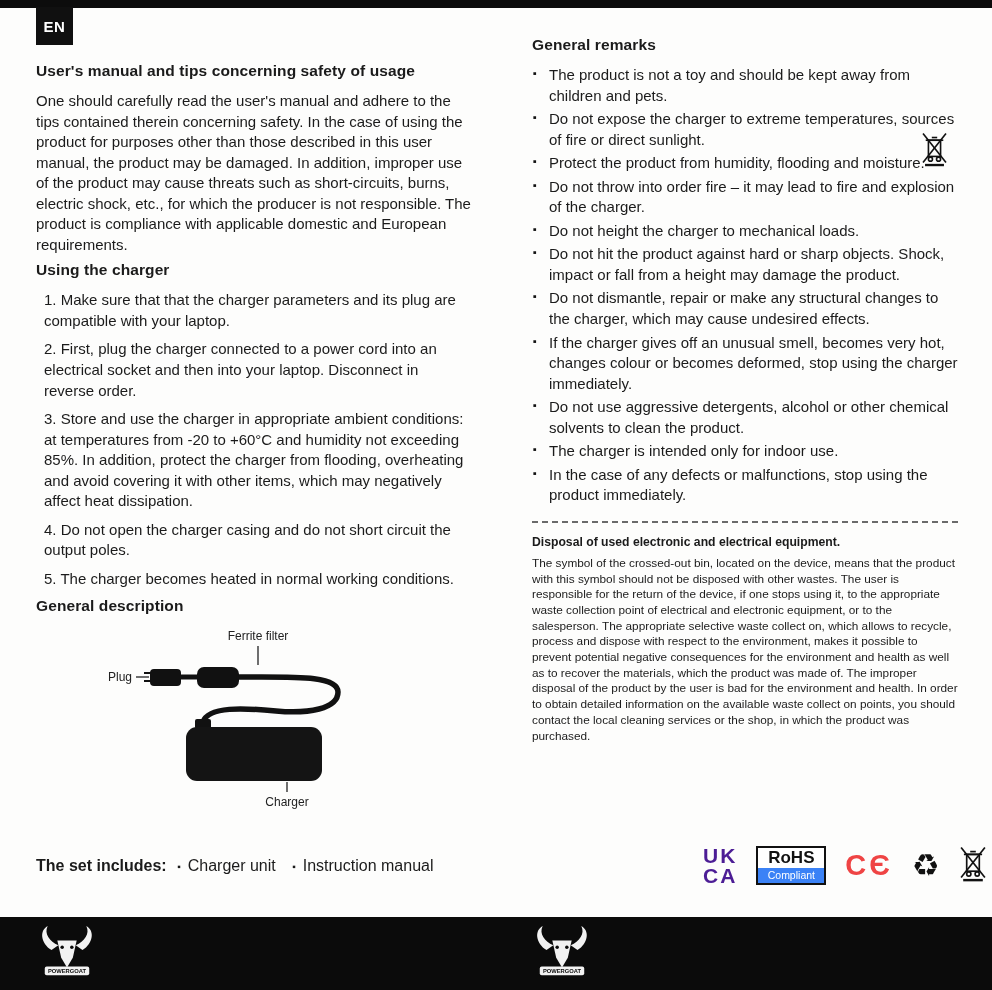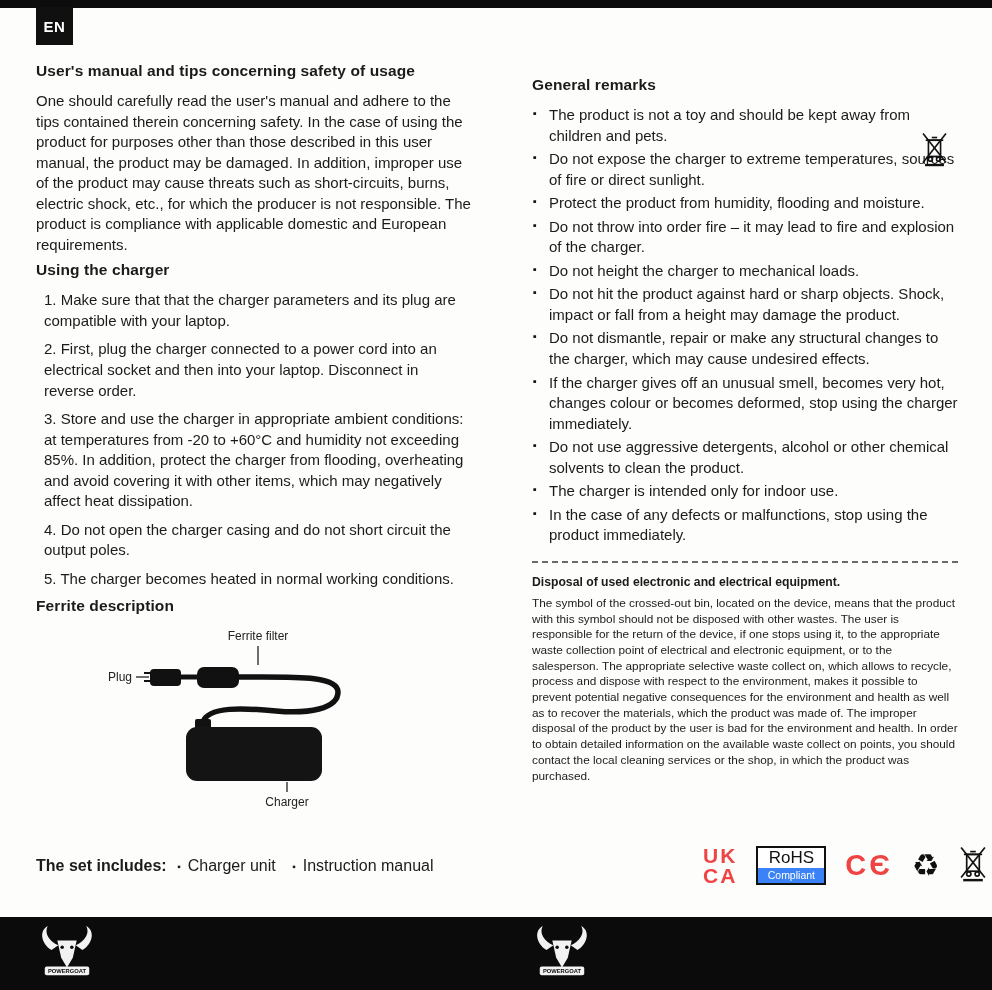--- a/index.html
+++ b/index.html
@@ -8,21 +8,21 @@
     background:#fdfdfc;color:#1b1b1b;
     font-family:"Liberation Sans","DejaVu Sans",sans-serif;
     -webkit-font-smoothing:antialiased;
   }
   .top-strip{position:absolute;top:0;left:0;width:992px;height:8px;background:#0c0c0c;}
   .en-badge{
     position:absolute;top:7px;left:36px;width:37px;height:38px;background:#101010;color:#fff;
     display:flex;align-items:center;justify-content:center;font-weight:bold;font-size:15px;letter-spacing:.5px;
   }
   .col-left{position:absolute;left:36px;top:62px;width:438px;}
-  .col-right{position:absolute;left:532px;top:36px;width:426px;margin-top:40px;}
+  .col-right{position:absolute;left:532px;top:36px;width:426px;}
   h2.sec{font-size:15.5px;font-weight:700;margin:0 0 11px 0;letter-spacing:.1px;}
   .gap-top{margin-top:17px;}
   p.body, ol.plain li, ul.bullets li{font-size:15px;line-height:1.37;}
   p.body{margin:0 0 6px 0;}
   ol.plain{list-style:none;margin:0 0 6px 0;padding:0;}
   ol.plain li{margin:8px;}
   ul.bullets{list-style:none;margin:0;padding:0;}
   ul.bullets li{position:relative;padding-left:17px;margin:0 0 3px 0;}
   ul.bullets li::before{content:"▪";position:absolute;left:1px;top:1px;font-size:11px;color:#111;}
   .divider{border:none;border-top:2px dashed #6a6a6a;margin:15px 0 12px 0;}
@@ -31,23 +31,23 @@
   
   .diagram{position:relative;width:440px;height:188px;margin-top:4px;}
   .diagram svg{display:block;}
   .diagram text{font-family:"Liberation Sans","DejaVu Sans",sans-serif;font-size:12px;fill:#222;}
   .set-includes{position:absolute;left:36px;top:857px;font-size:16px;white-space:nowrap;}
   .set-includes .lbl{font-weight:700;margin-right:6px;}
   .set-includes .si-item{margin-right:12px;}
   .set-includes .si-item::before{content:"▪";font-size:10px;margin-right:7px;position:relative;top:-1px;}
   
   .marks{position:absolute;left:703px;top:845px;display:flex;align-items:center;gap:19px;}
-  .ukca{font-weight:800;font-size:21px;line-height:.95;letter-spacing:2px;color:#ef4444;}
+  .ukca{font-weight:800;font-size:21px;line-height:.95;letter-spacing:2px;color:#4c1d95;}
   .rohs{border:2.5px solid #111;text-align:center;min-width:66px;}
-  .rohs .rt{font-weight:400;font-size:17px;padding:0 7px;line-height:1.2;color:#111;background:#fff;}
+  .rohs .rt{font-weight:700;font-size:17px;padding:0 7px;line-height:1.2;color:#111;background:#fff;}
   .rohs .rb{background:#3b82f6;color:#fff;font-size:10.5px;padding:1px 5px 2px;}
   .ce{font-size:29px;font-weight:600;letter-spacing:3px;color:#ef4444;}
   .recycle{font-size:31px;color:#111;line-height:1;}
   .margin-bin{position:absolute;left:921px;top:131px;}
   
   .footer{position:absolute;left:0;top:917px;width:992px;height:73px;background:#0b0b0b;}
   .goat{position:absolute;top:6px;}
   .goat.g1{left:38px;}
   .goat.g2{left:533px;}
 </style>
@@ -66,21 +66,21 @@
 
   <h2 class="sec gap-top">Using the charger</h2>
   <ol class="plain">
     <li>1. Make sure that that the charger parameters and its plug are compatible with your laptop.</li>
     <li>2. First, plug the charger connected to a power cord into an electrical socket and then into your laptop. Disconnect in reverse order.</li>
     <li>3. Store and use the charger in appropriate ambient conditions: at temperatures from -20 to +60°C and humidity not exceeding 85%. In addition, protect the charger from flooding, overheating and avoid covering it with other items, which may negatively affect heat dissipation.</li>
     <li>4. Do not open the charger casing and do not short circuit the output poles.</li>
     <li>5. The charger becomes heated in normal working conditions.</li>
   </ol>
 
-  <h2 class="sec gap-top">Ferrite description</h2>
+  <h2 class="sec gap-top">General description</h2>
 
   <div class="diagram">
     <svg width="440" height="188" viewBox="0 0 440 188">
 
       <text x="222" y="14" text-anchor="middle">Ferrite filter</text>
       <line x1="222" y1="20" x2="222" y2="39" stroke="#222" stroke-width="1.3"></line>
 
       <text x="96" y="55" text-anchor="end">Plug</text>
       <line x1="100" y1="51" x2="113" y2="51" stroke="#222" stroke-width="1.3"></line>
 

